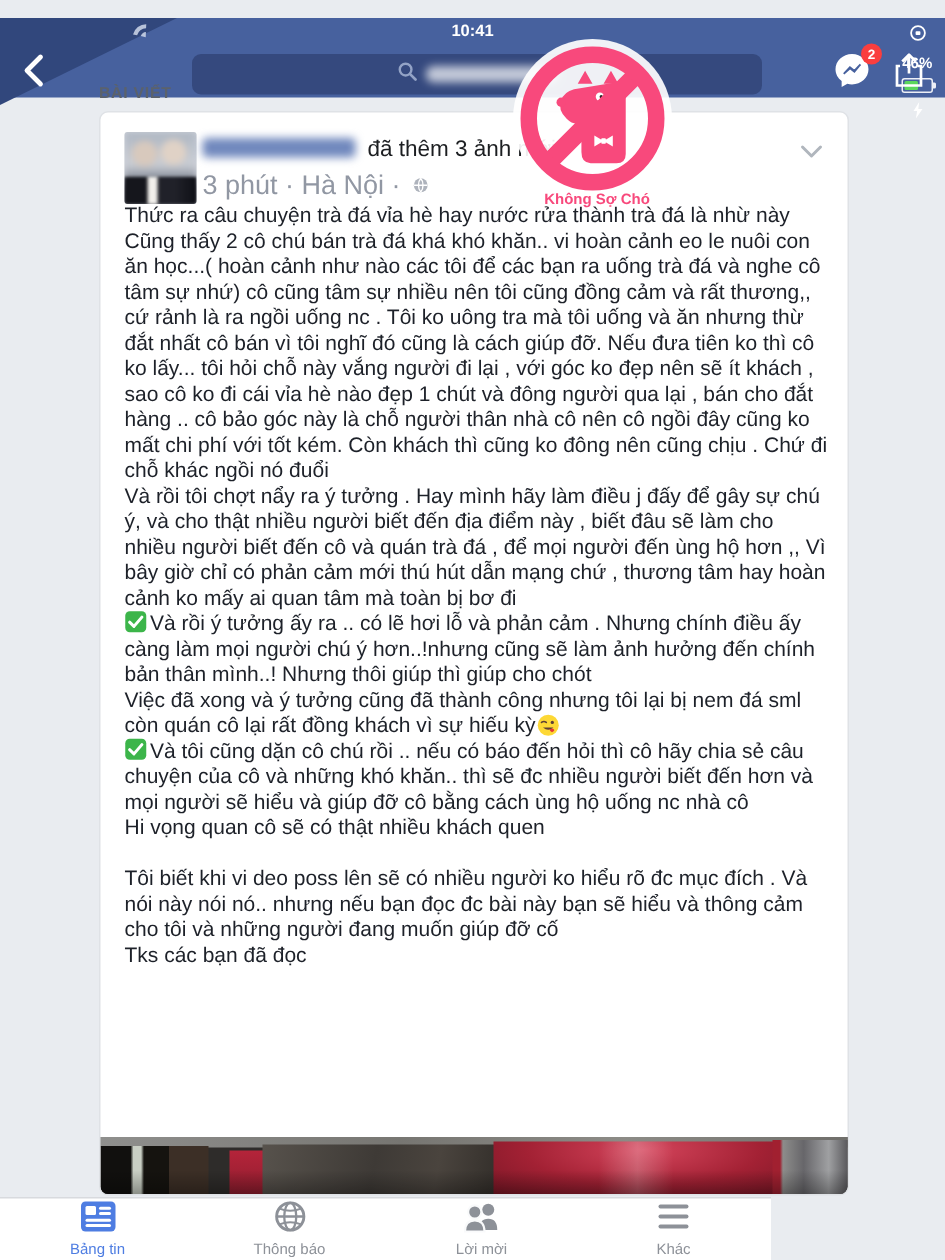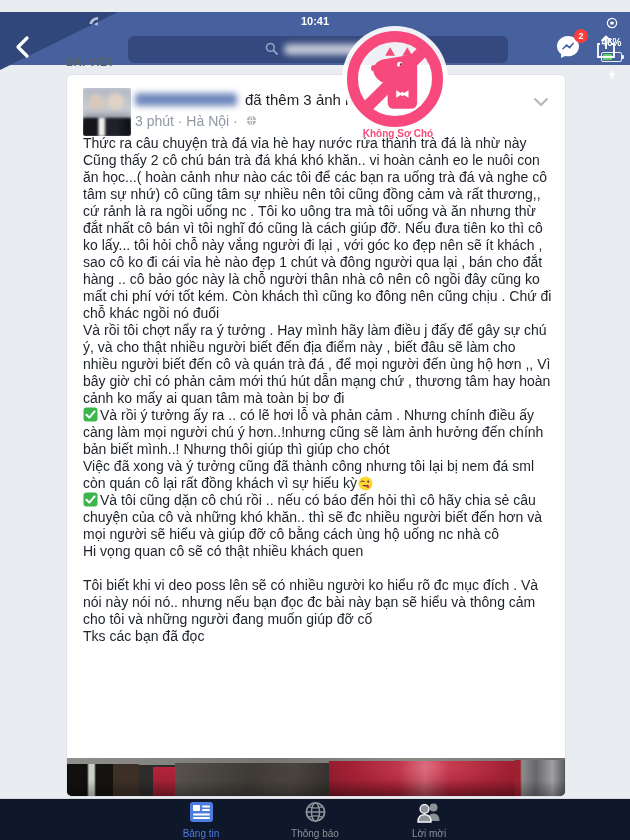--- a/index.html
+++ b/index.html
@@ -45,21 +45,21 @@
       radial-gradient(circle at 28% 30%, #d8c9bd 0 8px, transparent 9px),
       radial-gradient(circle at 68% 28%, #e0d2c6 0 8px, transparent 9px),
       linear-gradient(180deg,#aeb6c2 0%,#c9cdd4 45%,#9aa0ab 60%,#3a3b44 75%,#17181f 100%);
     filter:blur(2px); }
   .avatar .suit { position:absolute; left:0; bottom:0; width:100%; height:18px;
     background:linear-gradient(90deg,#15161c 0 30%, #f2f0ec 34% 44%, #202129 48% 70%, #0e0f15 100%); filter:blur(1px); }
   .name-row { position:absolute; left:68px; top:16px; width:400px; font-size:15px; color:#1d2129; }
   .name-blur { display:inline-block; width:102px; height:13px; background:#7088bd; border-radius:3px;
     filter:blur(3px); vertical-align:-1px; margin-right:8px; }
   .action-text { font-weight:normal; color:#1c1e21; }
-  .meta-row { position:absolute; left:68px; top:38px; font-size:14px; color:#9197a3; display:flex; align-items:center; gap:8px; }
+  .meta-row { position:absolute; left:68px; top:38px; font-size:18px; color:#9197a3; display:flex; align-items:center; gap:8px; }
   .post-menu { position:absolute; right:14px; top:18px; width:18px; height:14px; }
 
   .post-body { position:absolute; left:16px; top:60px; width:470px; font-size:14px; line-height:17px; color:#1d2129; }
   .post-body p { margin:0; }
   .gap-before { margin-top:17px !important; }
   .check-icon { display:inline-block; width:15px; height:15px; vertical-align:-2px; margin-right:2px; }
   .wink-icon { display:inline-block; width:15px; height:15px; vertical-align:-3px; margin-left:1px; }
 
   
   .photo { position:absolute; left:0; top:683px; width:500px; height:40px; background:#2e2c2a; overflow:hidden; }
@@ -85,22 +85,22 @@
     background:rgba(255,255,255,.92); }
   .wm-ring { position:absolute; left:9px; top:7px; width:96px; height:96px; border-radius:50%;
     border:11px solid #f8497c; }
   .wm-slash { position:absolute; left:11px; top:49px; width:92px; height:12px; background:#f8497c;
     transform:rotate(-45deg); border-radius:2px; }
   .wm-dog { position:absolute; left:26px; top:22px; }
   .wm-label { position:absolute; left:0; top:104px; width:120px; text-align:center; color:#f8497c;
     font-size:10px; font-weight:bold; text-shadow:0 1px 0 rgba(255,255,255,.8); }
 
   
-  .tabbar { position:absolute; left:0; top:798px; width:630px; height:42px; background:#0f172a;
-    border-top:1px solid #d8dade; display:flex; align-items:center; justify-content:center; gap:50px; }
+  .tabbar { position:absolute; left:0; top:798px; width:514px; height:42px; background:#ffffff;
+    border-top:1px solid #d8dade; display:flex; align-items:center; justify-content:center; gap:64px; }
   .tab { width:64px; display:flex; flex-direction:column; align-items:center; gap:1px; }
   .tab .lbl { font-size:10px; color:#8d9198; }
   .tab.active .lbl { color:#4e7de2; }
 </style>
 </head>
 <body>
 
 <div class="stage">
 
   <div class="fb-header">
@@ -192,21 +192,21 @@
       </div>
     </div>
 
     <div class="post-body">
       <p><span>Thức ra câu chuyện trà đá vỉa hè hay nước rửa thành trà đá là nhừ này</span></p>
       <p><span>Cũng thấy 2 cô chú bán trà đá khá khó khăn.. vi hoàn cảnh eo le nuôi con ăn học...( hoàn cảnh như nào các tôi để các bạn ra uống trà đá và nghe cô tâm sự nhứ) cô cũng tâm sự nhiều nên tôi cũng đồng cảm và rất thương,, cứ rảnh là ra ngồi uống nc . Tôi ko uông tra mà tôi uống và ăn nhưng thừ đắt nhất cô bán vì tôi nghĩ đó cũng là cách giúp đỡ. Nếu đưa tiên ko thì cô ko lấy... tôi hỏi chỗ này vắng người đi lại , với góc ko đẹp nên sẽ ít khách , sao cô ko đi cái vỉa hè nào đẹp 1 chút và đông người qua lại , bán cho đắt hàng .. cô bảo góc này là chỗ người thân nhà cô nên cô ngồi đây cũng ko mất chi phí với tốt kém. Còn khách thì cũng ko đông nên cũng chịu . Chứ đi chỗ khác ngồi nó đuổi</span></p>
       <p><span>Và rồi tôi chợt nẩy ra ý tưởng . Hay mình hãy làm điều j đấy để gây sự chú ý, và cho thật nhiều người biết đến địa điểm này , biết đâu sẽ làm cho nhiều người biết đến cô và quán trà đá , để mọi người đến ùng hộ hơn ,, Vì bây giờ chỉ có phản cảm mới thú hút dẫn mạng chứ , thương tâm hay hoàn cảnh ko mấy ai quan tâm mà toàn bị bơ đi</span></p>
       <p><span class="check-icon"><svg width="15" height="15" viewBox="0 0 15 15">
               <rect x="0.5" y="0.5" width="14" height="14" rx="3" fill="#3cb54a"></rect>
               <polyline points="3.4,7.8 6.3,10.6 11.6,4.4" fill="none" stroke="#fff" stroke-width="2" stroke-linecap="round" stroke-linejoin="round"></polyline>
-            </svg></span><span>Và rồi ý tưởng ấy ra .. có lẽ hơi lỗ và phản cảm . Nhưng chính điều ấy càng làm mọi người chú ý hơn..!nhưng cũng sẽ làm ảnh hưởng đến chính bản biết mình..! Nhưng thôi giúp thì giúp cho chót</span></p>
+            </svg></span><span>Và rồi ý tưởng ấy ra .. có lẽ hơi lỗ và phản cảm . Nhưng chính điều ấy càng làm mọi người chú ý hơn..!nhưng cũng sẽ làm ảnh hưởng đến chính bản thân mình..! Nhưng thôi giúp thì giúp cho chót</span></p>
       <p><span>Việc đã xong và ý tưởng cũng đã thành công nhưng tôi lại bị nem đá sml còn quán cô lại rất đồng khách vì sự hiếu kỳ</span><span class="wink-icon"><svg width="15" height="15" viewBox="0 0 15 15">
               <circle cx="7.5" cy="7.5" r="7" fill="#fdd835"></circle>
               <circle cx="10.2" cy="5.6" r="1.1" fill="#5d4037"></circle>
               <path d="M3 5.6 Q4.6 4.4 6.2 5.6" fill="none" stroke="#5d4037" stroke-width="1.1" stroke-linecap="round"></path>
               <path d="M4 9 Q7.5 12 11 9 Z" fill="#5d4037"></path>
               <path d="M8.2 10.2 Q9.6 13.4 11.2 11.4 Q12 10.3 10.4 9.6 Z" fill="#e53935"></path>
             </svg></span></p>
       <p><span class="check-icon"><svg width="15" height="15" viewBox="0 0 15 15">
               <rect x="0.5" y="0.5" width="14" height="14" rx="3" fill="#3cb54a"></rect>
               <polyline points="3.4,7.8 6.3,10.6 11.6,4.4" fill="none" stroke="#fff" stroke-width="2" stroke-linecap="round" stroke-linejoin="round"></polyline>
@@ -276,15 +276,25 @@
       <span>
         <svg width="26" height="22" viewBox="0 0 26 22">
             <circle cx="17.5" cy="6.5" r="4" fill="#8d9198"></circle>
             <path d="M11.5 20 Q11.5 12.5 17.5 12.5 Q23.5 12.5 23.5 20 Z" fill="#8d9198"></path>
             <circle cx="8.5" cy="8" r="4.4" fill="#8d9198" stroke="#f9fafb" stroke-width="1.4"></circle>
             <path d="M2 21 Q2 13.6 8.5 13.6 Q15 13.6 15 21 Z" fill="#8d9198" stroke="#f9fafb" stroke-width="1.4"></path>
           </svg>
       </span>
       <span class="lbl">Lời mời</span>
     </div>
+    <div class="tab">
+      <span>
+        <svg width="24" height="22" viewBox="0 0 24 22">
+            <rect x="2" y="3" width="20" height="2.6" rx="1.3" fill="#8d9198"></rect>
+            <rect x="2" y="9.7" width="20" height="2.6" rx="1.3" fill="#8d9198"></rect>
+            <rect x="2" y="16.4" width="20" height="2.6" rx="1.3" fill="#8d9198"></rect>
+          </svg>
+      </span>
+      <span class="lbl">Khác</span>
+    </div>
   </div>
 
 </div>
 
 </body></html>

